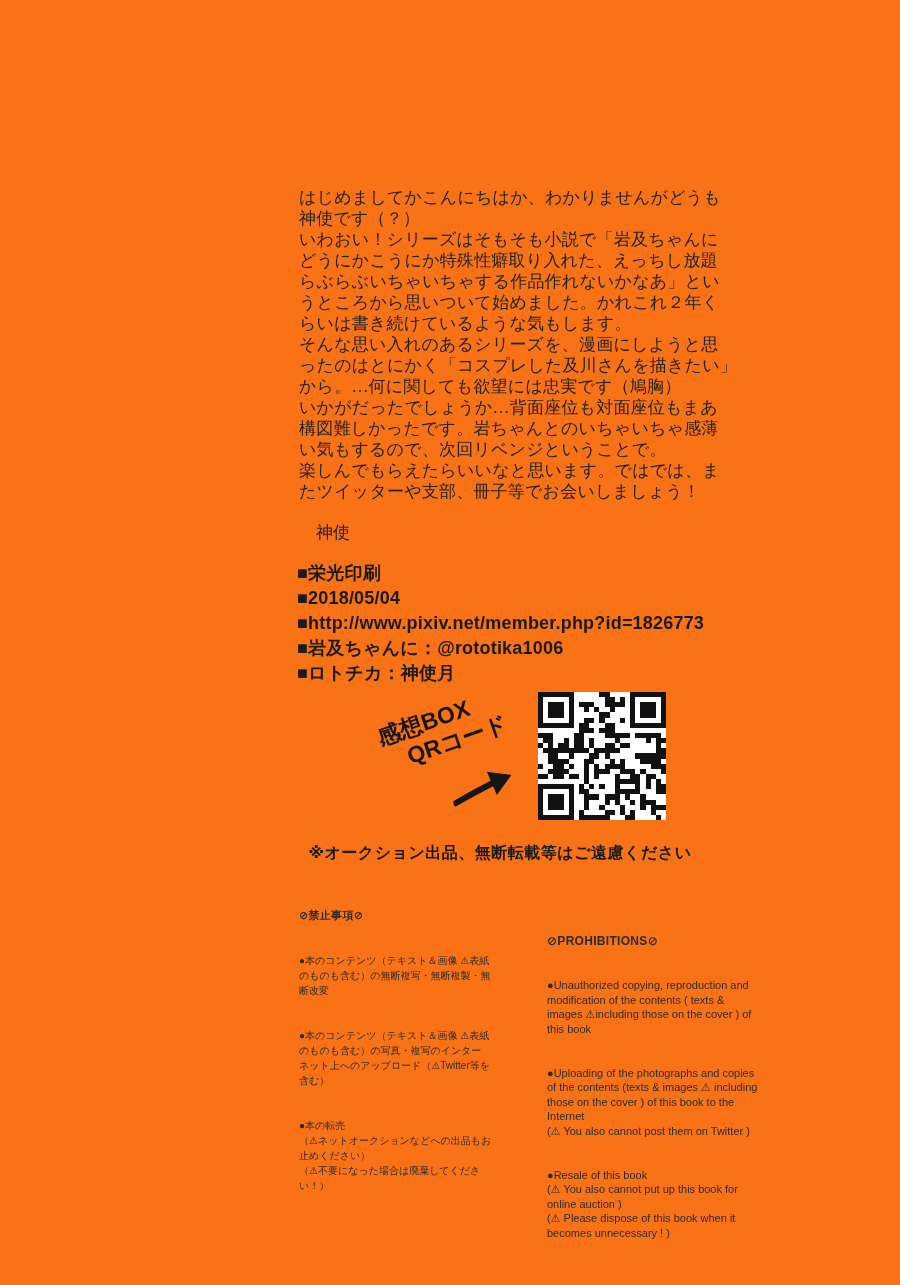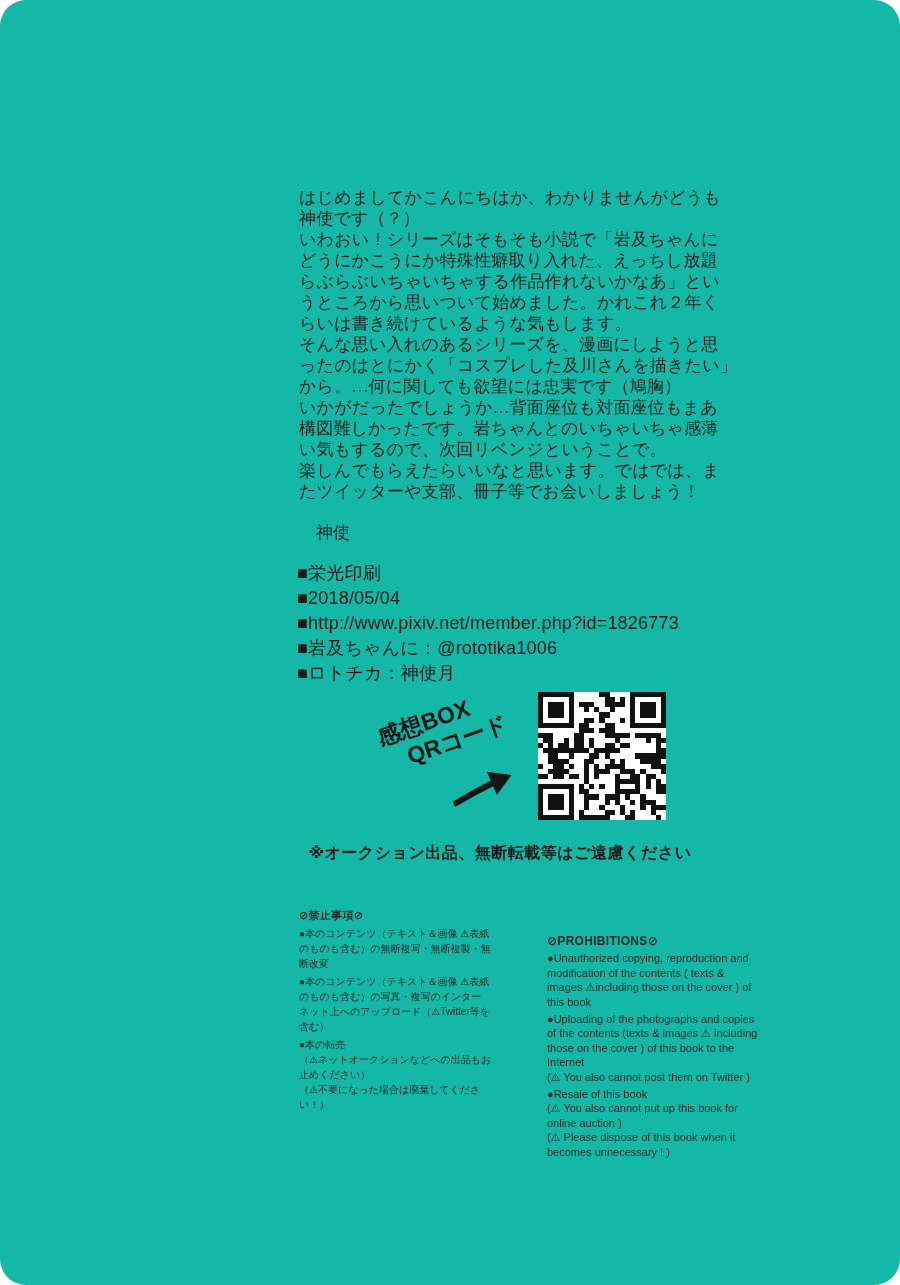--- a/index.html
+++ b/index.html
@@ -1,24 +1,23 @@
 <!DOCTYPE html>
 <html lang="ja"><head>
 <meta charset="utf-8">
 <style>
   html, body { margin: 0; padding: 0; background: #ffffff; }
   .page {
     position: relative;
     width: 900px;
     height: 1285px;
-    background: #14b8a6;
+    background: #f97316;
     color: #1e1e1e;
     overflow: hidden;
     font-family: "Liberation Sans", sans-serif;
-    border-radius: 26px;
   }
   .afterword {
     position: absolute;
     left: 299px;
     top: 187px;
     width: 450px;
     font-family: "Liberation Serif", "DejaVu Serif", serif;
     font-size: 17px;
     line-height: 21px;
     letter-spacing: 0.2px;
@@ -32,21 +31,21 @@
     font-family: "Liberation Serif", "DejaVu Serif", serif;
     font-size: 17px;
     color: #222;
   }
   .colophon {
     position: absolute;
     left: 297px;
     top: 561px;
     font-family: "Liberation Sans", "DejaVu Sans", sans-serif;
     font-size: 18px;
-    font-weight: 400;
+    font-weight: 700;
     line-height: 25px;
     letter-spacing: 0.2px;
     color: #1a1a1a;
   }
   .qr-note {
     position: absolute;
     left: 374px;
     top: 726px;
     transform: rotate(-19deg);
     transform-origin: left top;
@@ -86,21 +85,21 @@
   .prohib-col {
     position: absolute;
     font-family: "Liberation Sans", "DejaVu Sans", sans-serif;
     color: #2b2b2b;
   }
   .prohib-jp { left: 299px; top: 908px; width: 225px; font-size: 10px; line-height: 15px; }
   .prohib-en { left: 547px; top: 934px; width: 245px; font-size: 11px; line-height: 14.4px; }
   .prohib-header { font-weight: 700; letter-spacing: 0.3px; }
   .prohib-jp .prohib-header { font-size: 11px; }
   .prohib-en .prohib-header { font-size: 12px; }
-  .prohib-item { margin-top: 3px; white-space: pre-line; }
+  .prohib-item { margin-top: 30px; white-space: pre-line; }
 </style>
 </head>
 <body>
 
 <div class="page">
 
   <div class="afterword">はじめましてかこんにちはか、わかりませんがどうも
 神使です（？）
 いわおい！シリーズはそもそも小説で「岩及ちゃんに
 どうにかこうにか特殊性癖取り入れた、えっちし放題

